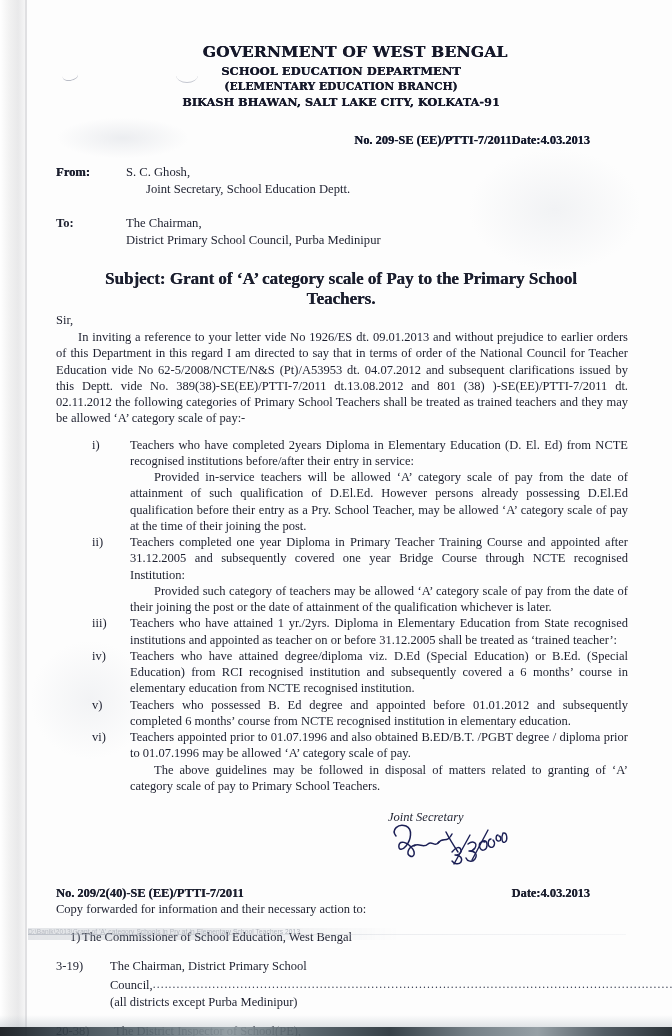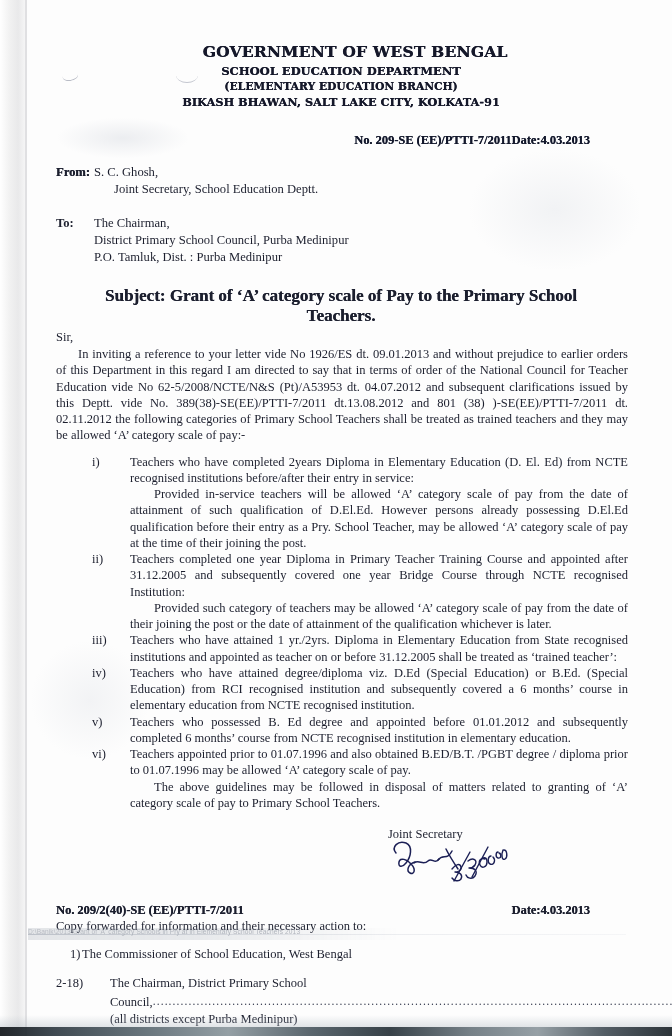--- a/index.html
+++ b/index.html
@@ -114,21 +114,21 @@
   .ref-no, .ref-date {
     font-weight: bold;
     font-size: 12.4px;
     color: #13182c;
     text-shadow: .25px 0 0 #13182c;
   }
   .ref-date { margin-right: 46px; }
 
   
   .addr-block { margin: 16px 0 0 28px; font-size: 12.6px; line-height: 1.35; }
-  .addr-row { display: flex; }
+  .addr-row { display: flex; gap: 32px; }
   .addr-label {
     font-weight: bold;
     width: 38px;
     flex: 0 0 38px;
     text-shadow: .2px 0 0 #13182c;
   }
   .addr-label.plain { font-weight: bold; text-shadow: none; }
   .addr-lines { flex: 1; }
   .addr-ind { margin-left: 20px; }
   .to-block { margin-top: 17px; }
@@ -181,21 +181,21 @@
 
   
   .sign-block {
     margin: 16px 0 0 0;
     padding-left: 356px;
     font-size: 12.5px;
     position: relative;
     height: 70px;
   }
   .sign-yours { margin-left: 6px; }
-  .sign-title { margin-top: 14px; margin-left: 4px; }
+  .sign-title { margin-top: 14px; margin-left: 4px; font-style: italic; }
   .signature-svg {
     position: absolute;
     left: 362px;
     top: 12px;
     width: 140px;
     height: 48px;
     pointer-events: none;
   }
 
   
@@ -291,21 +291,20 @@
           <div>S. C. Ghosh,</div>
           <div class="addr-ind">Joint Secretary, School Education Deptt.</div>
         </div>
       </div>
 
       <div class="addr-row to-block">
         <div class="addr-label plain">To:</div>
         <div class="addr-lines">
           <div>The Chairman,</div>
           <div>District Primary School Council, Purba Medinipur</div>
-          <div>P.O. Tamluk, Dist. : Purba Medinipur</div>
         </div>
       </div>
     </div>
 
     <div class="subject">Subject: Grant of ‘A’ category scale of Pay to the Primary School Teachers.</div>
     <div class="salutation">Sir,</div>
 
     <div class="body-para">In inviting a reference to your letter vide No 1926/ES dt. 09.01.2013  and without prejudice to earlier orders of this Department in this regard I am directed to say  that in terms of order of the National Council for Teacher Education vide No 62-5/2008/NCTE/N&amp;S (Pt)/A53953 dt. 04.07.2012 and subsequent clarifications issued by this Deptt. vide No. 389(38)-SE(EE)/PTTI-7/2011 dt.13.08.2012 and 801 (38) )-SE(EE)/PTTI-7/2011 dt. 02.11.2012 the following categories of Primary School Teachers shall be treated as trained teachers and they may be allowed ‘A’ category scale of pay:-</div>
 
     <div class="clause-list">
@@ -387,21 +386,21 @@
     <div class="endorse-lead">Copy forwarded for information and their necessary action to:</div>
 
     <div class="dist-list">
 
       <div class="dist-item spaced">
         <div class="dist-num narrow">1)</div>
         <div class="dist-text">The Commissioner of School Education, West Bengal</div>
       </div>
 
       <div class="dist-item spaced">
-        <div class="dist-num">2-18)</div>
+        <div class="dist-num">3-19)</div>
         <div class="dist-text">
           <span>The Chairman, District Primary School Council,</span><span class="dots">...................................................................................................................................................................................................................</span><span>(all districts except Purba Medinipur)</span>
         </div>
       </div>
 
       <div class="dist-item spaced">
         <div class="dist-num wide">20-38)</div>
         <div class="dist-text">
           <span>The District Inspector of School(PE),</span> <span class="dots">..........................................................................................................</span><span>(all districts)</span>
         </div>

